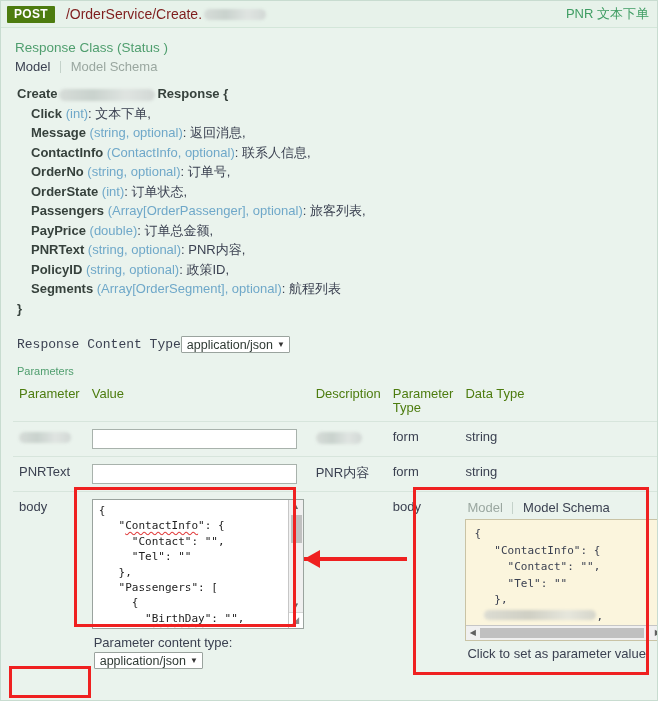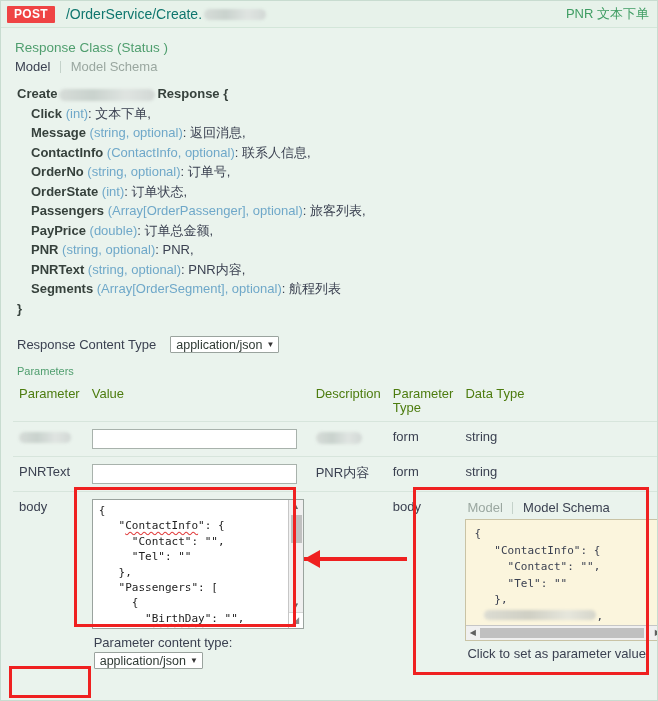--- a/index.html
+++ b/index.html
@@ -31,33 +31,33 @@
     position: relative;
     height: 27px;
     background: #e7f2ea;
     border-bottom: 1px solid #d3e6d9;
     display: flex;
     align-items: center;
     padding: 0 8px 0 6px;
     box-sizing: border-box;
   }
   .method-badge {
-    background: #ef4444;
+    background: #4d7c0f;
     color: #fff;
     font-weight: bold;
     font-size: 12px;
     letter-spacing: .3px;
     padding: 2px 7px 3px 7px;
     line-height: 1;
     border-radius: 1px;
   }
   .op-path {
     margin-left: 11px;
     font-size: 14px;
-    color: #0f766e;
+    color: #7f1d1d;
     display: flex;
     align-items: center;
   }
   .op-summary {
     margin-left: auto;
     color: #3f9d63;
     font-size: 13px;
   }
   .redact {
     display: inline-block;
@@ -104,21 +104,21 @@
   .prop-desc { color: #3b4151; }
   .brace { font-weight: bold; color: #36413c; }
 
   
   .resp-ct {
     padding: 18px 0 0 16px;
     display: flex;
     align-items: center;
     font-size: 13px;
   }
-  .resp-ct .lbl { margin-right: 14px; }
+  .resp-ct .lbl { margin-right: 0; font-family: Liberation Mono, monospace; }
   .fake-select {
     display: inline-flex;
     align-items: center;
     background: #ffffff;
     border: 1px solid #9aa39e;
     height: 17px;
     padding: 0 4px 0 5px;
     font-size: 12.5px;
     color: #2f3a34;
     border-radius: 1px;
@@ -397,28 +397,28 @@
         <span class="prop-name">Passengers</span>
         <span class="prop-type">(Array[OrderPassenger], optional)</span><span>:</span>
         <span class="prop-desc">旅客列表,</span>
       </div>
       <div class="sig-line indent">
         <span class="prop-name">PayPrice</span>
         <span class="prop-type">(double)</span><span>:</span>
         <span class="prop-desc">订单总金额,</span>
       </div>
       <div class="sig-line indent">
-        <span class="prop-name">PNR</span>
-        <span class="prop-type">(string, optional)</span><span>:</span>
-        <span class="prop-desc">PNR,</span>
-      </div>
-      <div class="sig-line indent">
         <span class="prop-name">PNRText</span>
         <span class="prop-type">(string, optional)</span><span>:</span>
         <span class="prop-desc">PNR内容,</span>
+      </div>
+      <div class="sig-line indent">
+        <span class="prop-name">PolicyID</span>
+        <span class="prop-type">(string, optional)</span><span>:</span>
+        <span class="prop-desc">政策ID,</span>
       </div>
       <div class="sig-line indent">
         <span class="prop-name">Segments</span>
         <span class="prop-type">(Array[OrderSegment], optional)</span><span>:</span>
         <span class="prop-desc">航程列表</span>
       </div>
       <div class="sig-line">
         <span class="brace">}</span>
       </div>
     </div>

